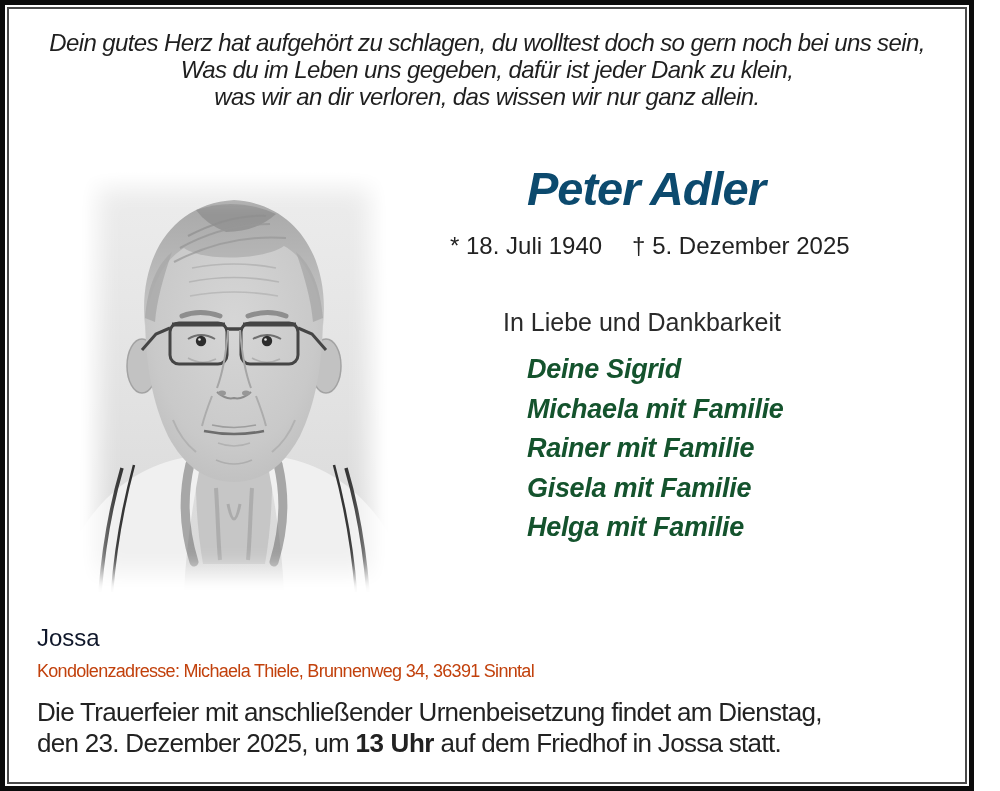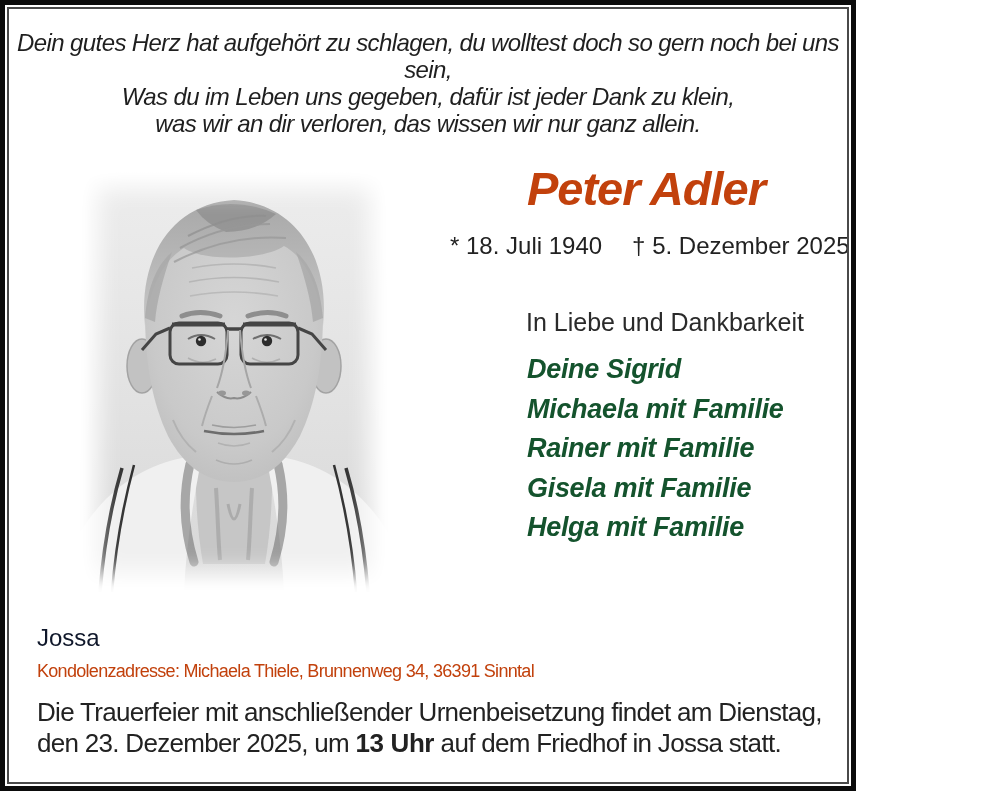--- a/index.html
+++ b/index.html
@@ -1,18 +1,18 @@
 <!DOCTYPE html>
 <html><head>
 <meta charset="utf-8">
 <style>
   html,body{margin:0;padding:0;background:#ffffff;}
   .page{
     position:relative;
-    width:856px;height:791px;
+    width:974px;height:791px;
     background:#ffffff;
     overflow:hidden;
     font-family:"Liberation Sans","DejaVu Sans",sans-serif;
     color:#1d1d1d;
   }
   .frame-outer{position:absolute;inset:0;border:5px solid #0b0b0b;pointer-events:none;z-index:10;}
   .frame-inner{position:absolute;inset:7px;border:2px solid #4a4a4a;pointer-events:none;z-index:10;}
 
   .poem{
     position:absolute;top:29px;left:0;right:0;
@@ -29,34 +29,34 @@
     position:absolute;inset:-2px;
     box-shadow: inset 0 0 24px 22px #ffffff, inset 0 0 10px 8px rgba(255,255,255,.8);
     pointer-events:none;
   }
 
   .name{
     position:absolute;top:161px;left:450px;width:392px;
     text-align:center;
     font-size:47px;font-weight:bold;font-style:italic;
     letter-spacing:-1px;
-    color:#c2410c;
+    color:#0c4a6e;
     white-space:nowrap;
   }
   .dates{
     position:absolute;top:232px;left:450px;width:392px;
     text-align:center;
     font-size:24px;
     color:#222222;
     white-space:nowrap;
   }
   .dates .death{margin-left:30px;margin-top:32px;}
 
   .tribute{
-    position:absolute;top:308px;left:526px;
+    position:absolute;top:308px;left:503px;
     font-size:25px;color:#2a2a2a;
     white-space:nowrap;
   }
   .mourners{
     position:absolute;top:350px;left:527px;
     font-size:27px;font-weight:bold;font-style:italic;
     line-height:39.5px;letter-spacing:-0.3px;
     color:#14532d;
     white-space:nowrap;
   }

